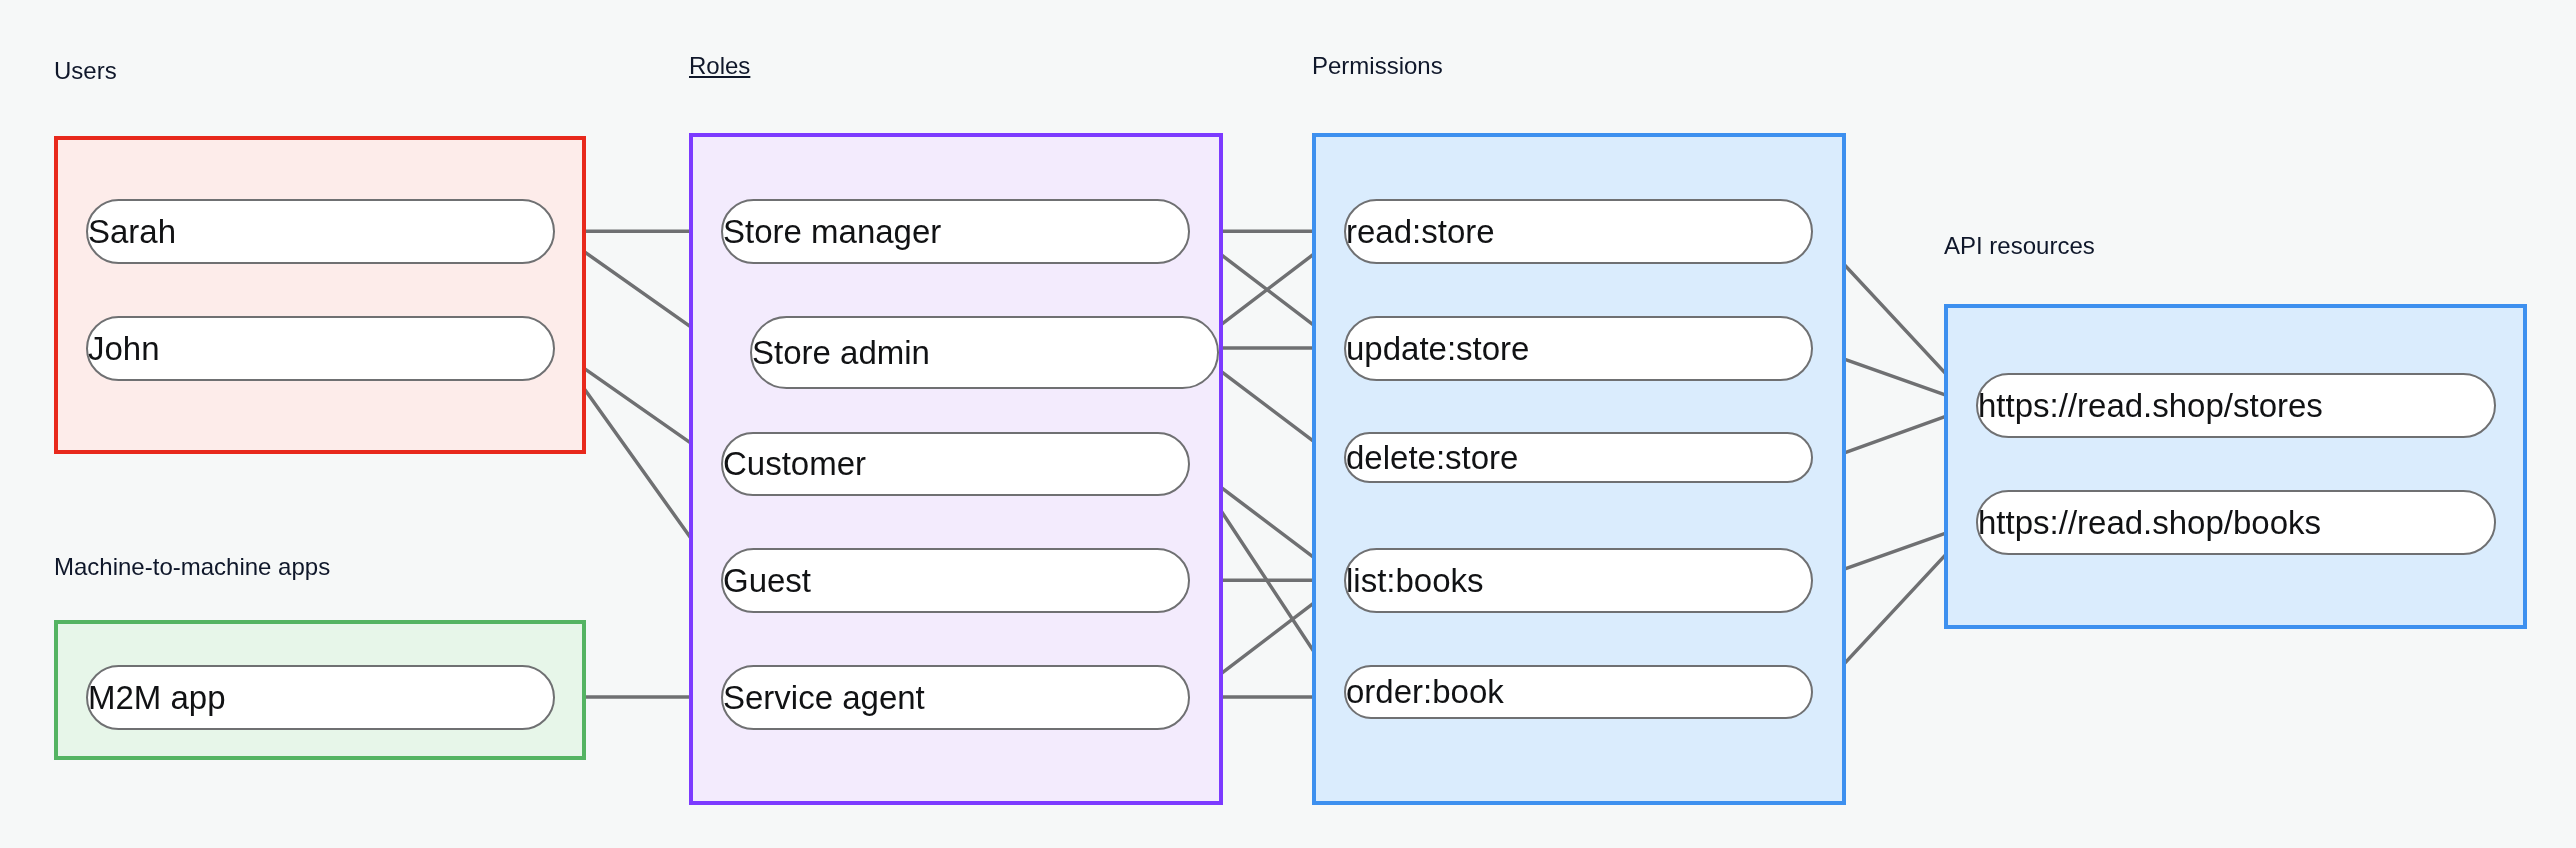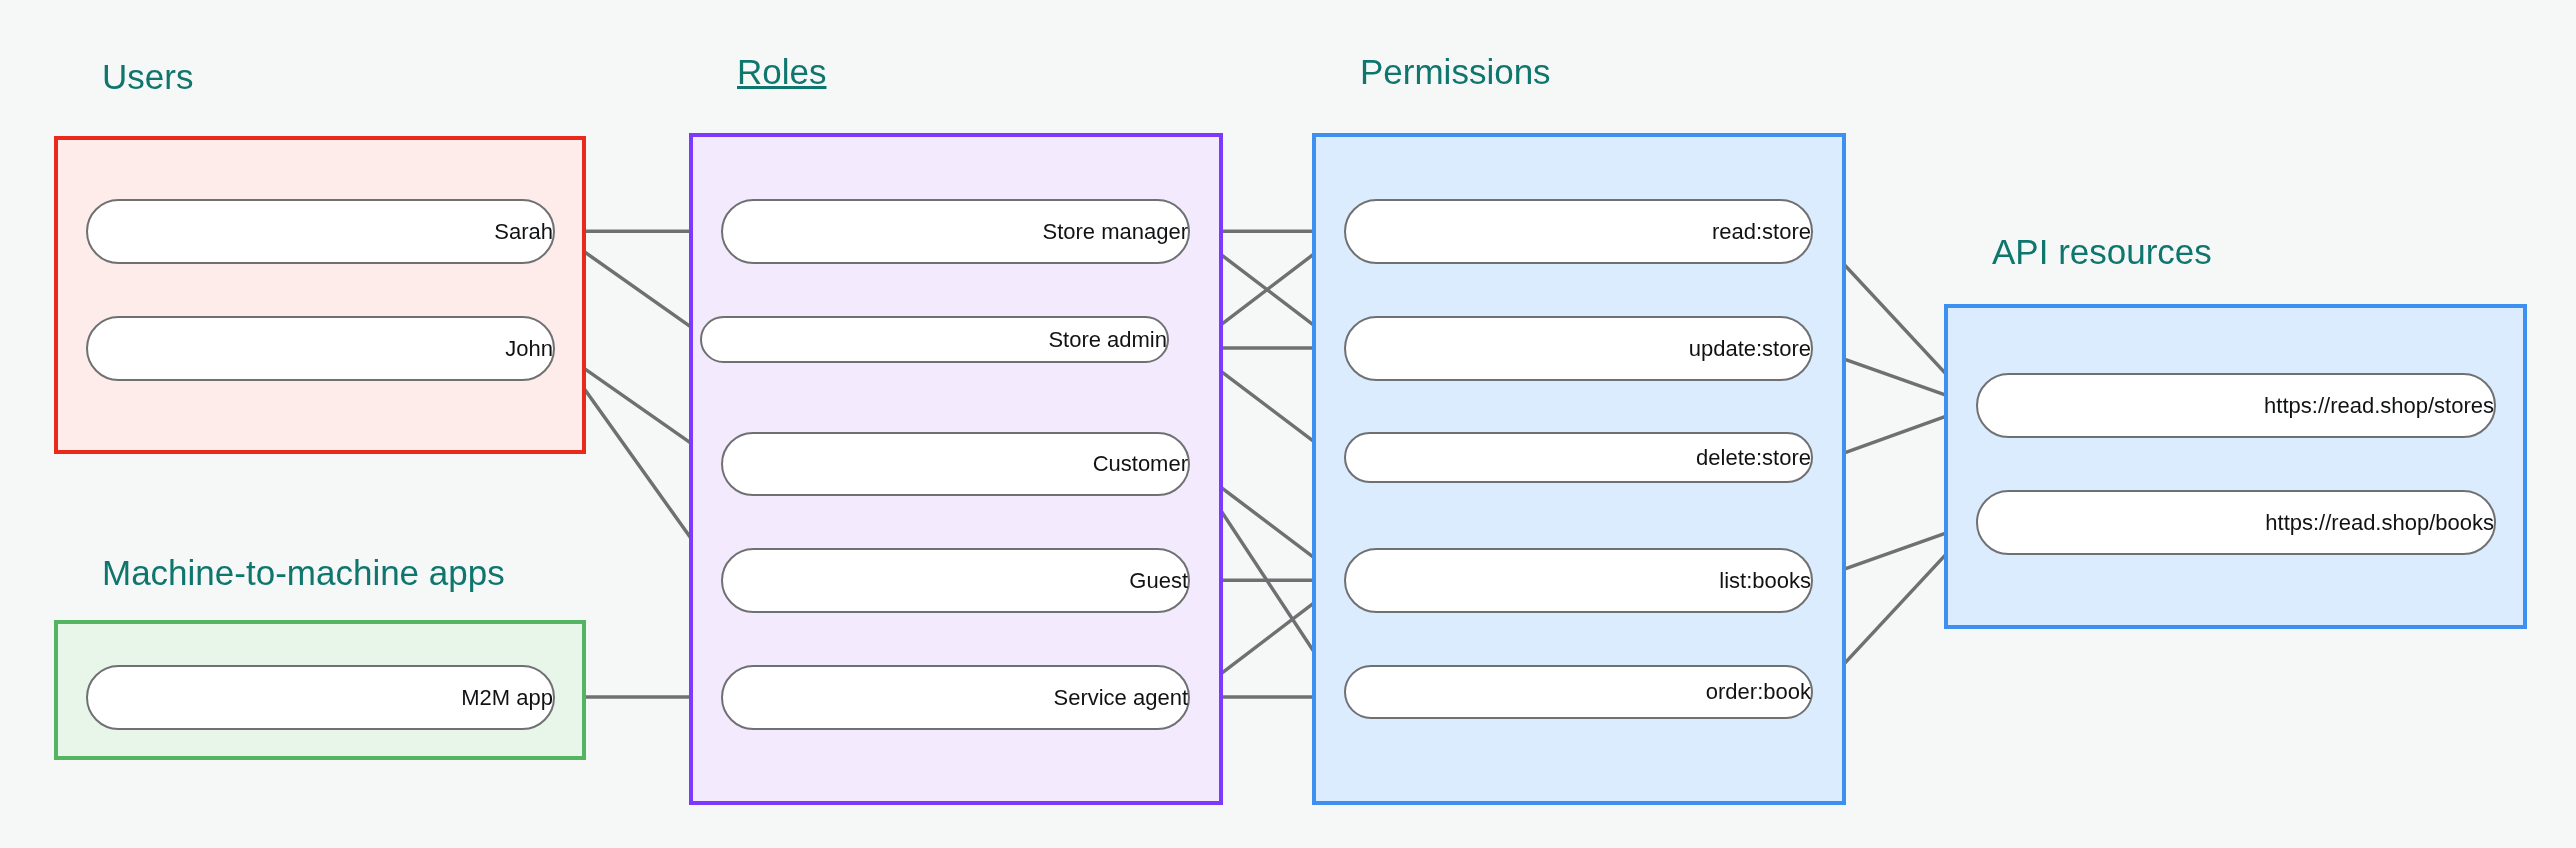--- a/index.html
+++ b/index.html
@@ -9,25 +9,24 @@
     background:#f6f8f8;
     font-family:"Liberation Sans", sans-serif;
     overflow:hidden;
   }
   #stage{position:relative;width:2576px;height:848px;}
 
   svg#edges{position:absolute;left:0;top:0;width:2576px;height:848px;pointer-events:none;}
 
   .group-label{
     position:absolute;
-    font-size:35px;
-    color:#0f766e;
+    font-size:24px;
+    color:#0f172a;
     white-space:nowrap;
     line-height:1;
-    margin-left:48px;
   }
 
   .group-box{
     position:absolute;
     box-sizing:border-box;
     border-width:4.4px;
     border-style:solid;
   }
   .group-users{background:#fdecea;border-color:#e8291c;}
   .group-m2m{background:#e7f6e9;border-color:#54b462;}
@@ -36,22 +35,22 @@
   .group-api{background:#daecfd;border-color:#3d90ef;}
 
   .node{
     position:absolute;
     box-sizing:border-box;
     background:#ffffff;
     border:2.6px solid #6f7072;
     border-radius:872px;
     display:flex;
     align-items:center;
-    justify-content:flex-end;
-    font-size:22px;
+    justify-content:flex-start;
+    font-size:33px;
     color:#111214;
     white-space:nowrap;
   }
   .node span{pointer-events:none;}
 </style>
 </head>
 <body>
 
 <div id="stage">
 
@@ -106,21 +105,21 @@
   <div class="node" style="left:86px;top:665px;width:469px;height:65px;">
     <span>M2M app</span>
   </div>
 
   <div class="group-label" style="left:689px;top:54px;text-decoration:underline;">Roles</div>
   <div class="group-box group-roles" style="left:689px;top:133px;width:534px;height:672px;"></div>
 
   <div class="node" style="left:721px;top:199px;width:469px;height:65px;">
     <span>Store manager</span>
   </div>
-  <div class="node" style="left:700px;top:316px;width:469px;height:47px;">
+  <div class="node" style="left:750px;top:316px;width:469px;height:73px;">
     <span>Store admin</span>
   </div>
   <div class="node" style="left:721px;top:432px;width:469px;height:64px;">
     <span>Customer</span>
   </div>
   <div class="node" style="left:721px;top:548px;width:469px;height:65px;">
     <span>Guest</span>
   </div>
   <div class="node" style="left:721px;top:665px;width:469px;height:65px;">
     <span>Service agent</span>

